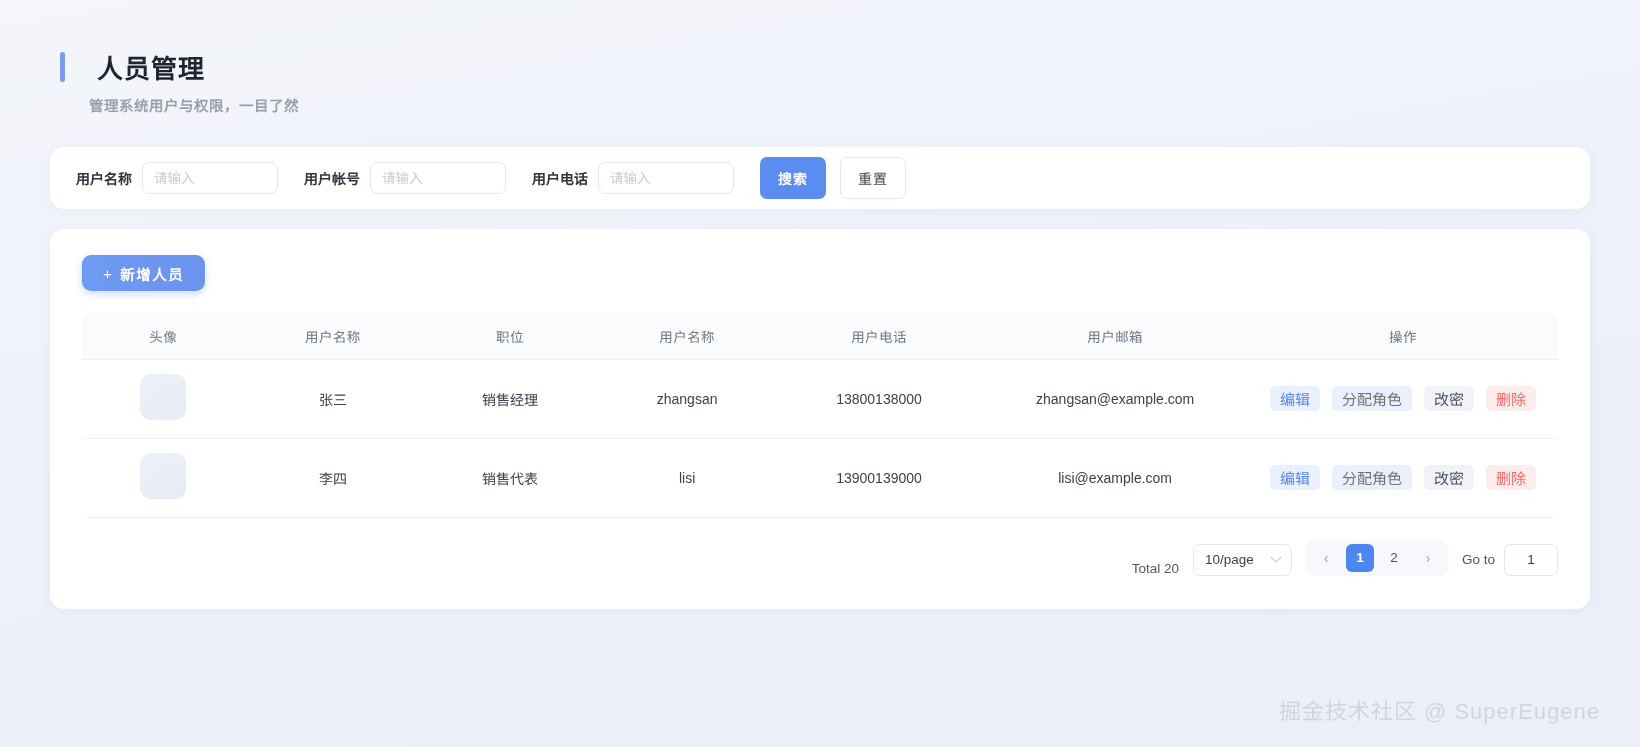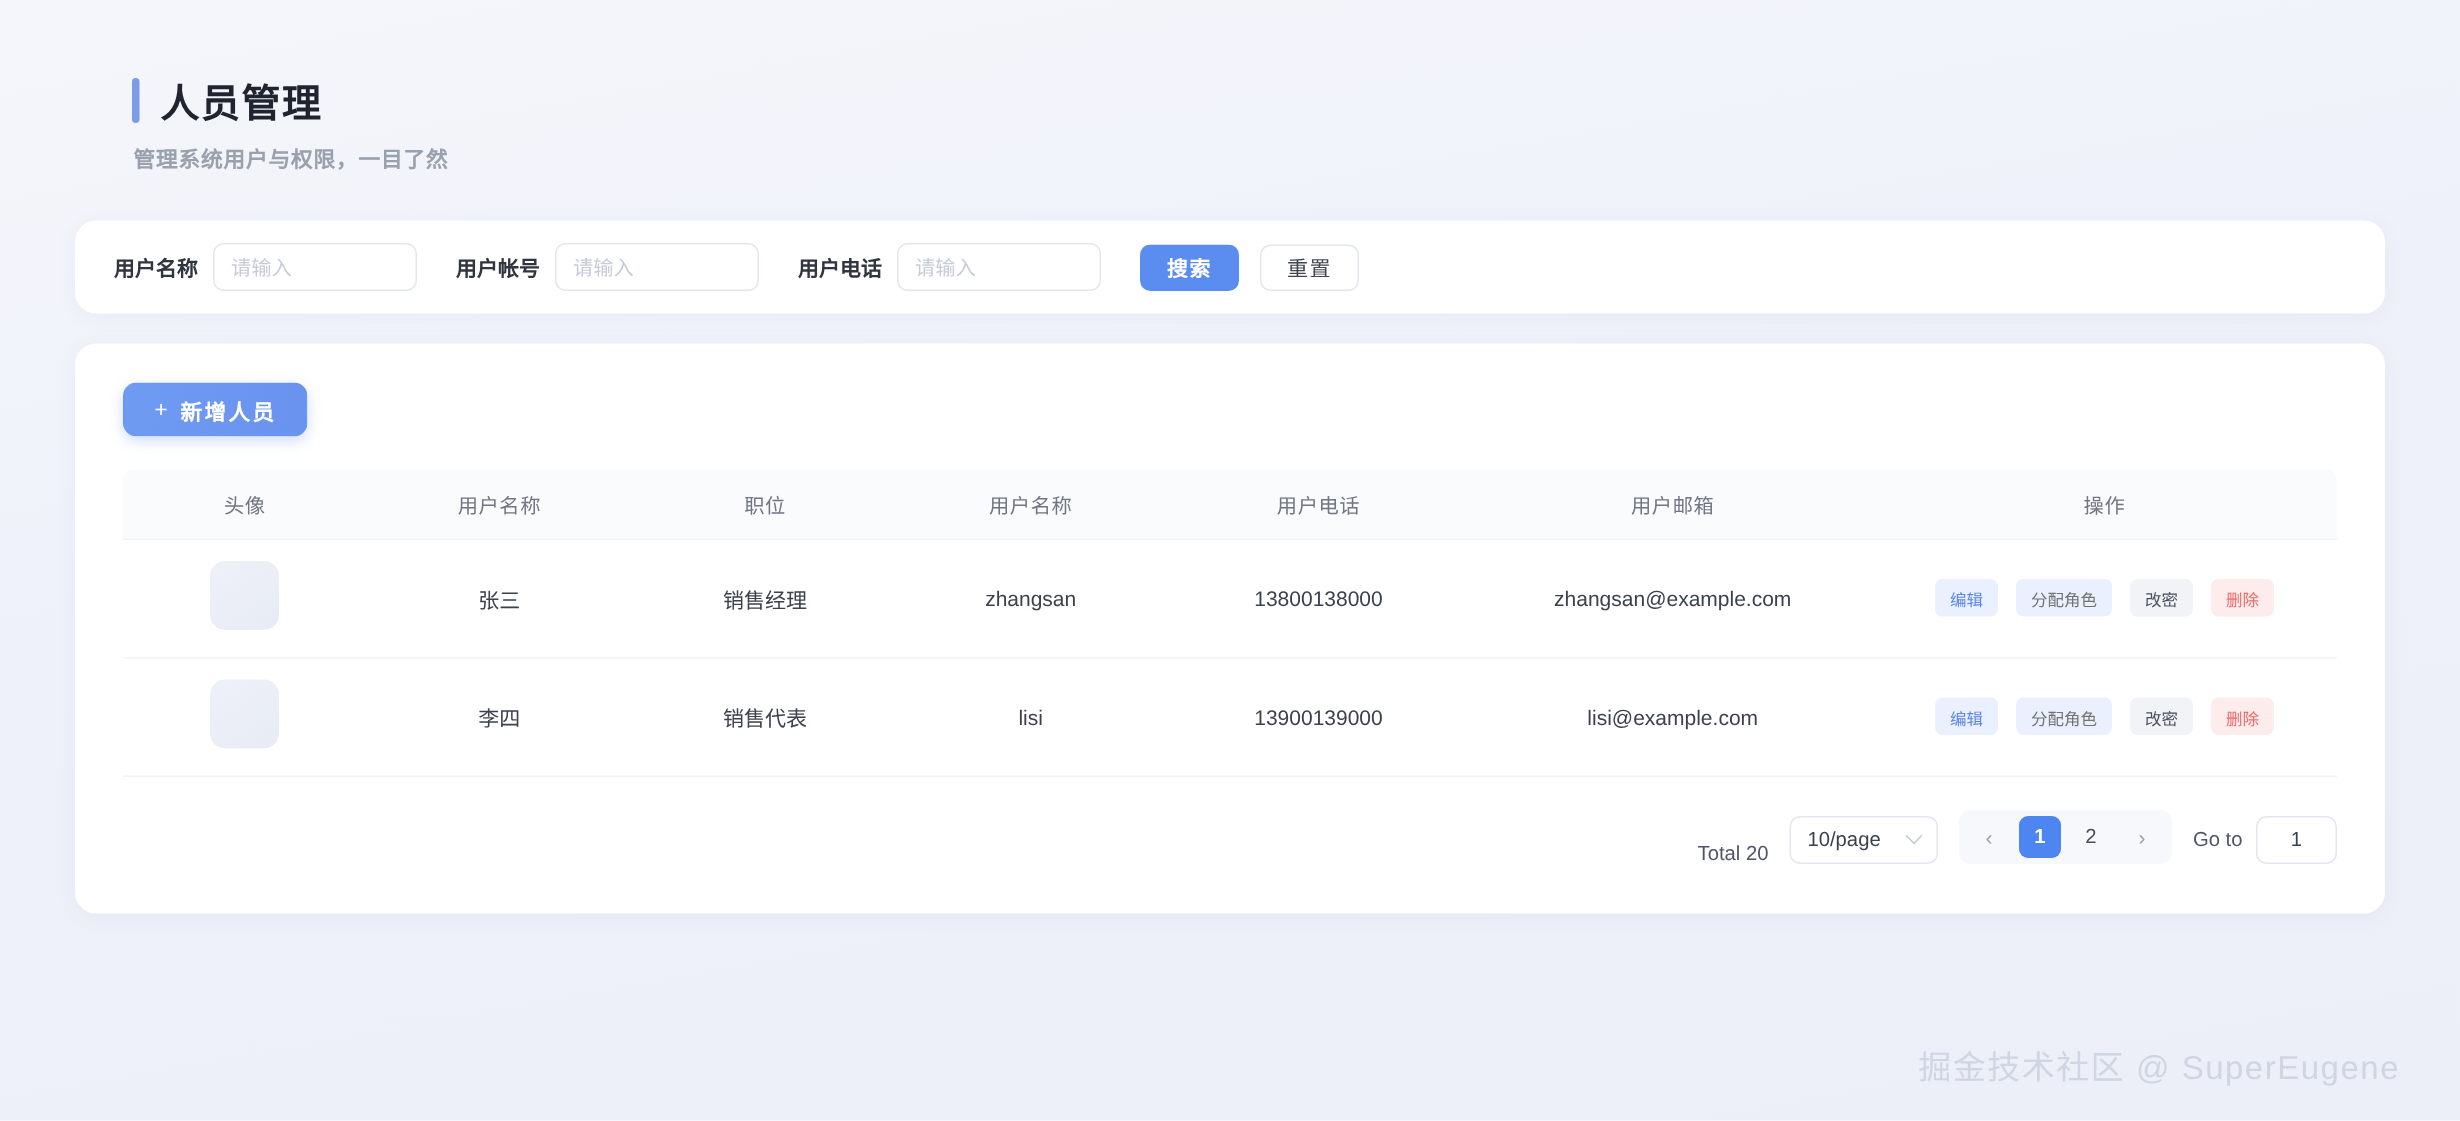--- a/index.html
+++ b/index.html
@@ -26,22 +26,21 @@
   }
 
   
   .page-header {
     padding: 18px 0 10px 0;
     margin-left: 10px;
   }
   .title-row {
     display: flex;
     align-items: center;
-    gap: 14px;
-    margin-left: 28px;
+    gap: 32px;
   }
   .title-bar {
     width: 5px;
     height: 30px;
     border-radius: 3px;
     background: #7b9ce8;
   }
   .page-title {
     font-size: 26px;
     font-weight: 700;
@@ -93,21 +92,21 @@
     padding: 0 11px;
     font-size: 13.5px;
     color: #303540;
     background: #fff;
     font-family: inherit;
     outline: none;
   }
   .filter-input::placeholder { color: #c6cbd6; }
 
   .btn {
-    height: 31px;
+    height: 42px;
     border-radius: 7px;
     font-size: 14px;
     font-family: inherit;
     cursor: pointer;
     border: 1px solid transparent;
     display: inline-flex;
     align-items: center;
     justify-content: center;
     padding: 0 17px;
     letter-spacing: 1px;
@@ -183,21 +182,21 @@
 
   .actions {
     display: flex;
     align-items: center;
     justify-content: center;
     gap: 12px;
   }
   .act {
     height: 25px;
     border-radius: 5px;
-    font-size: 11px;
+    font-size: 15px;
     padding: 0 10px;
     display: inline-flex;
     align-items: center;
     justify-content: center;
     cursor: pointer;
     border: none;
     font-family: inherit;
     white-space: nowrap;
   }
   .act-edit   { background: #eaf0fd; color: #5a86e8; }

